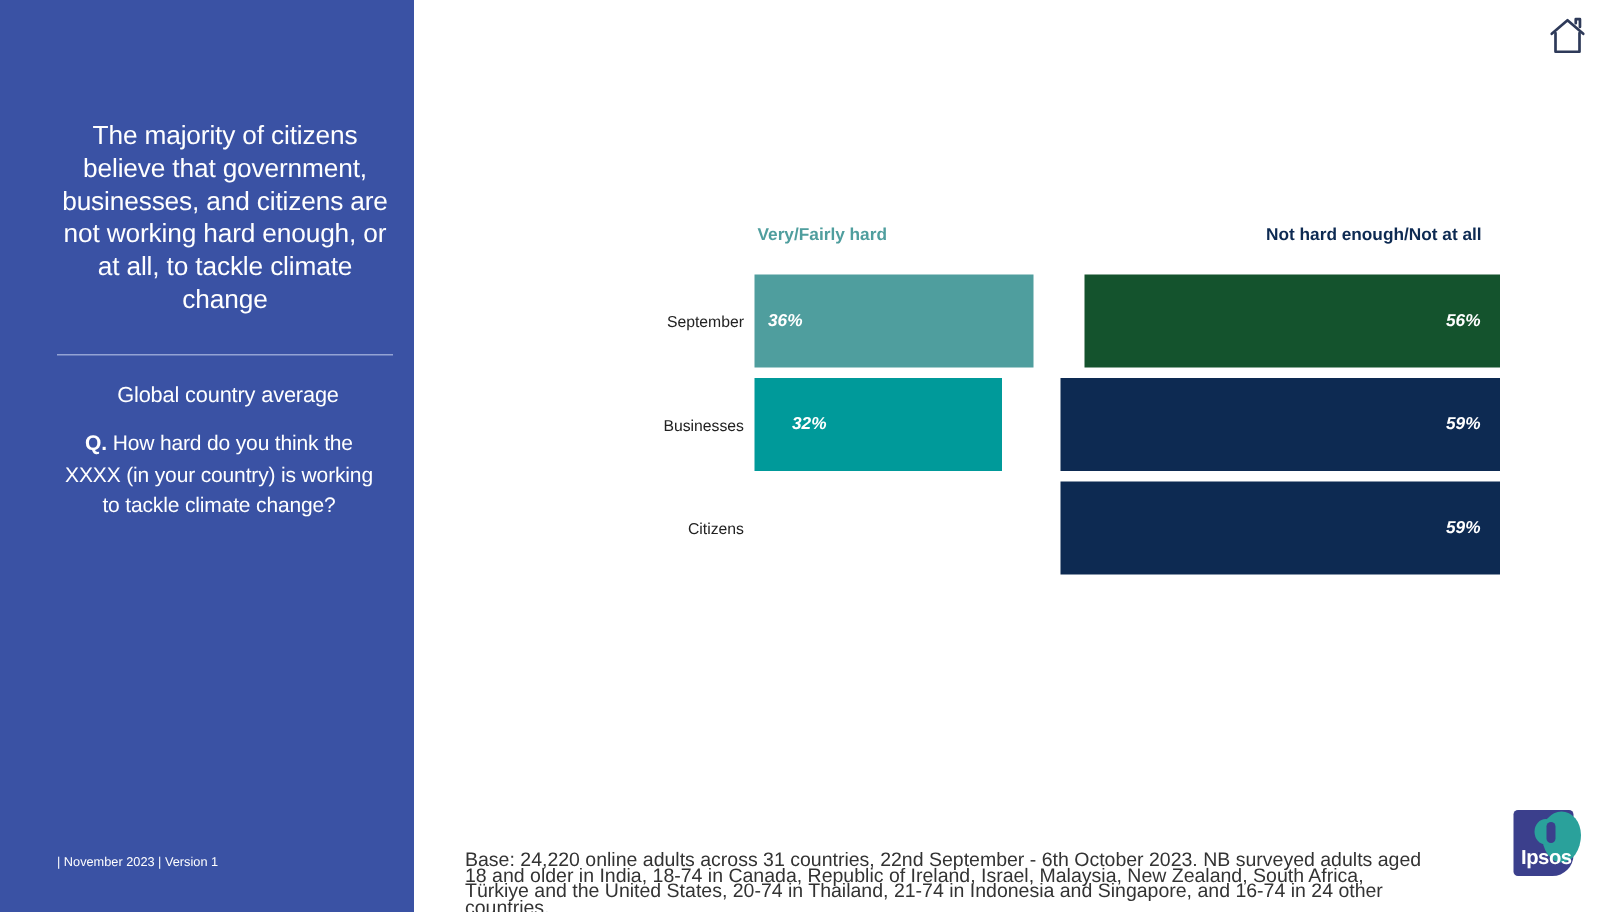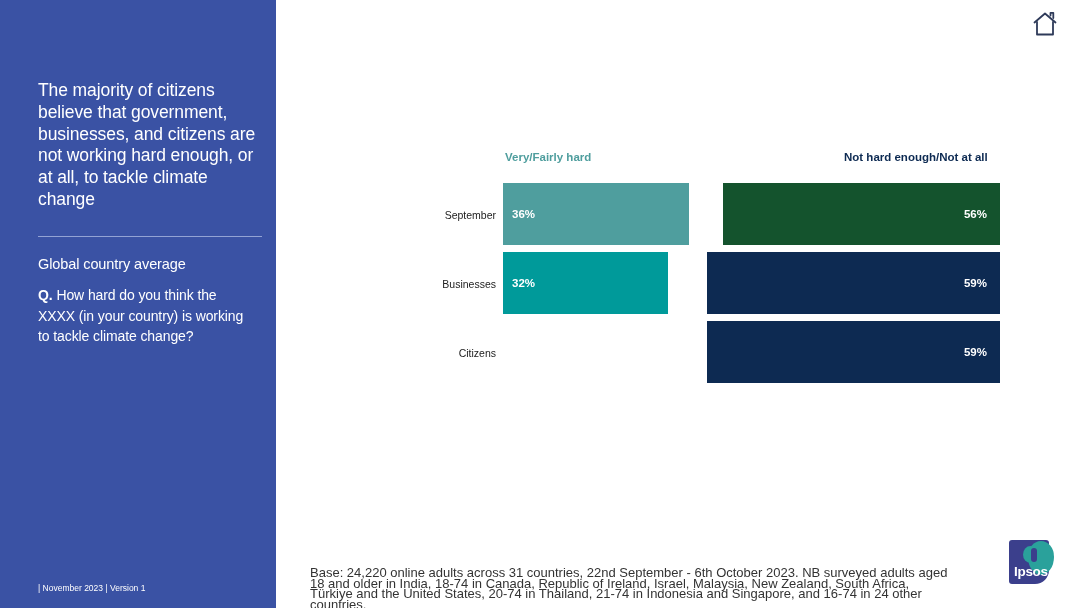--- a/index.html
+++ b/index.html
@@ -9,20 +9,21 @@
     font-family: "Liberation Sans", sans-serif;
     overflow: hidden;
   }
   .slide { position: relative; width: 1080px; height: 608px; background: #ffffff; }
 
   
   .sidebar {
     position: absolute; left: 0; top: 0;
     width: 276px; height: 608px;
     background: #3a52a4;
+    text-align: center;
   }
   .sidebar-inner { position: absolute; left: 38px; top: 80px; width: 224px; }
   .headline {
     color: #ffffff;
     font-size: 17.5px;
     line-height: 21.8px;
     font-weight: 400;
     letter-spacing: -0.1px;
   }
   .divider {
@@ -42,21 +43,21 @@
     position: absolute; left: 38px; top: 285px;
     width: 216px;
     color: #ffffff;
     font-size: 14px;
     line-height: 20.5px;
     letter-spacing: -0.1px;
   }
   .question b { font-weight: bold; }
 
   .footer-line {
-    position: absolute; left: 38px; top: 583px;
+    position: absolute; left: 38px; top: 569px;
     color: #ffffff;
     font-size: 8.5px;
     white-space: nowrap;
     letter-spacing: 0px;
   }
 
   
   .watermark {
     position: absolute; left: 8px; top: 565px;
     width: 160px; height: 40px;
@@ -101,20 +102,21 @@
     color: #222222;
     top: 26px;
     white-space: nowrap;
   }
 
   .bar {
     position: absolute;
     height: 62px;
     display: flex;
     align-items: center;
+    font-style: italic;
   }
   .bar-left {
     left: 227px;
     justify-content: flex-start;
   }
   .bar-left .bar-value {
     color: #ffffff; font-size: 11.5px; font-weight: bold;
     margin-left: 9px;
   }
   .bar-right {
@@ -211,21 +213,21 @@
       <div class="bar bar-left" style="width:186px;background:#4f9e9e;">
         <span class="bar-value">36%</span>
       </div>
       <div class="bar bar-right" style="left:447px;width:277px;background:#14532d;">
         <span class="bar-value">56%</span>
       </div>
     </div>
 
     <div class="row" style="top:252px;">
       <div class="row-label">Businesses</div>
-      <div class="bar bar-left" style="width:165px;background:#009a9a;">
+      <div class="bar bar-left" style="width:165px;background:#009a9a;padding-left:16px;">
         <span class="bar-value">32%</span>
       </div>
       <div class="bar bar-right" style="left:431px;width:293px;background:#0d2a52;">
         <span class="bar-value">59%</span>
       </div>
     </div>
 
     <div class="row" style="top:321px;">
       <div class="row-label">Citizens</div>
       <div class="bar bar-right" style="left:431px;width:293px;background:#0d2a52;">

